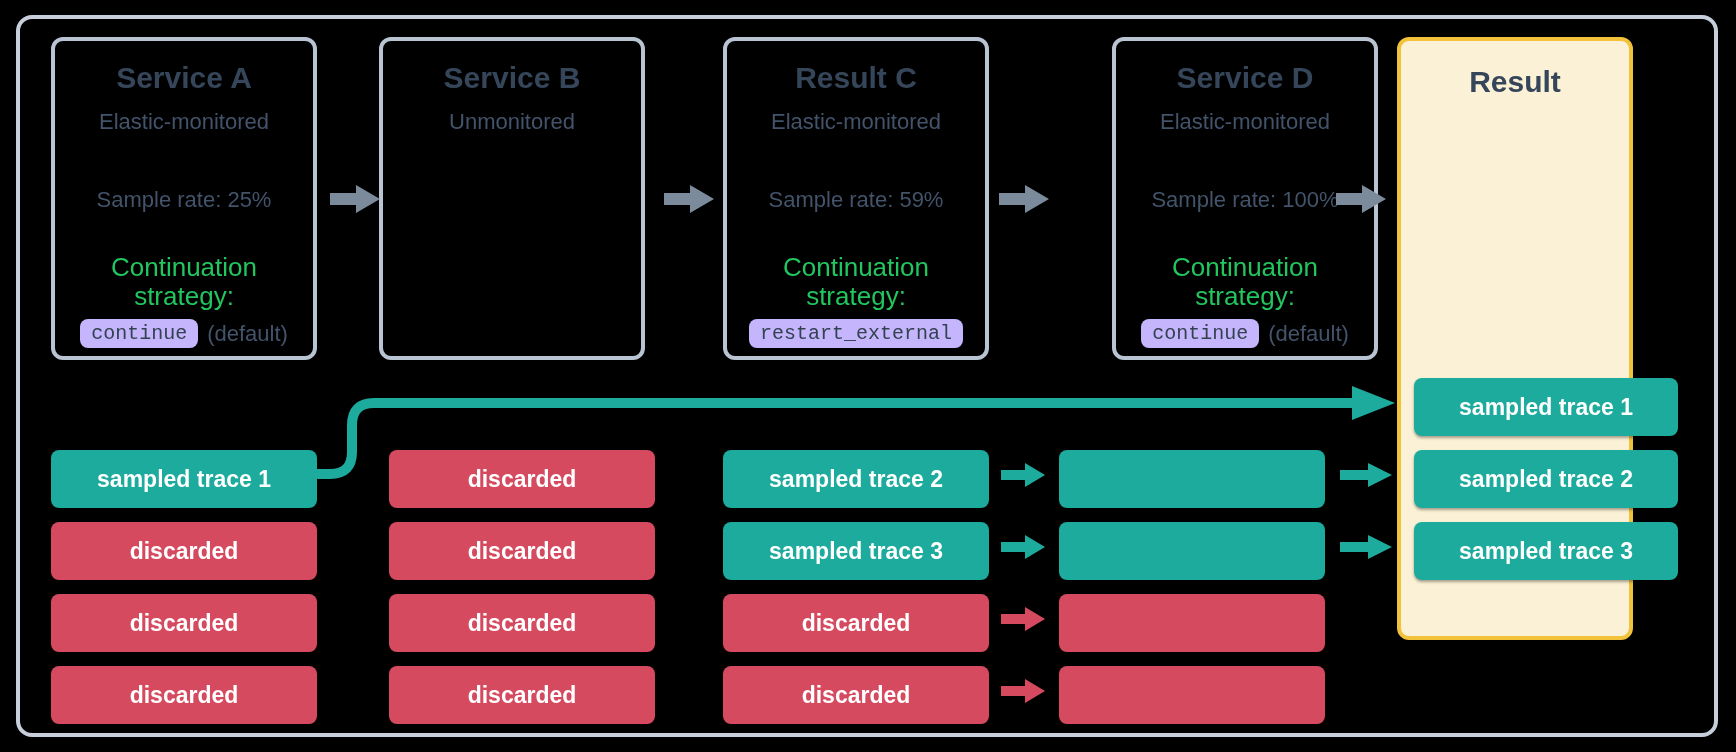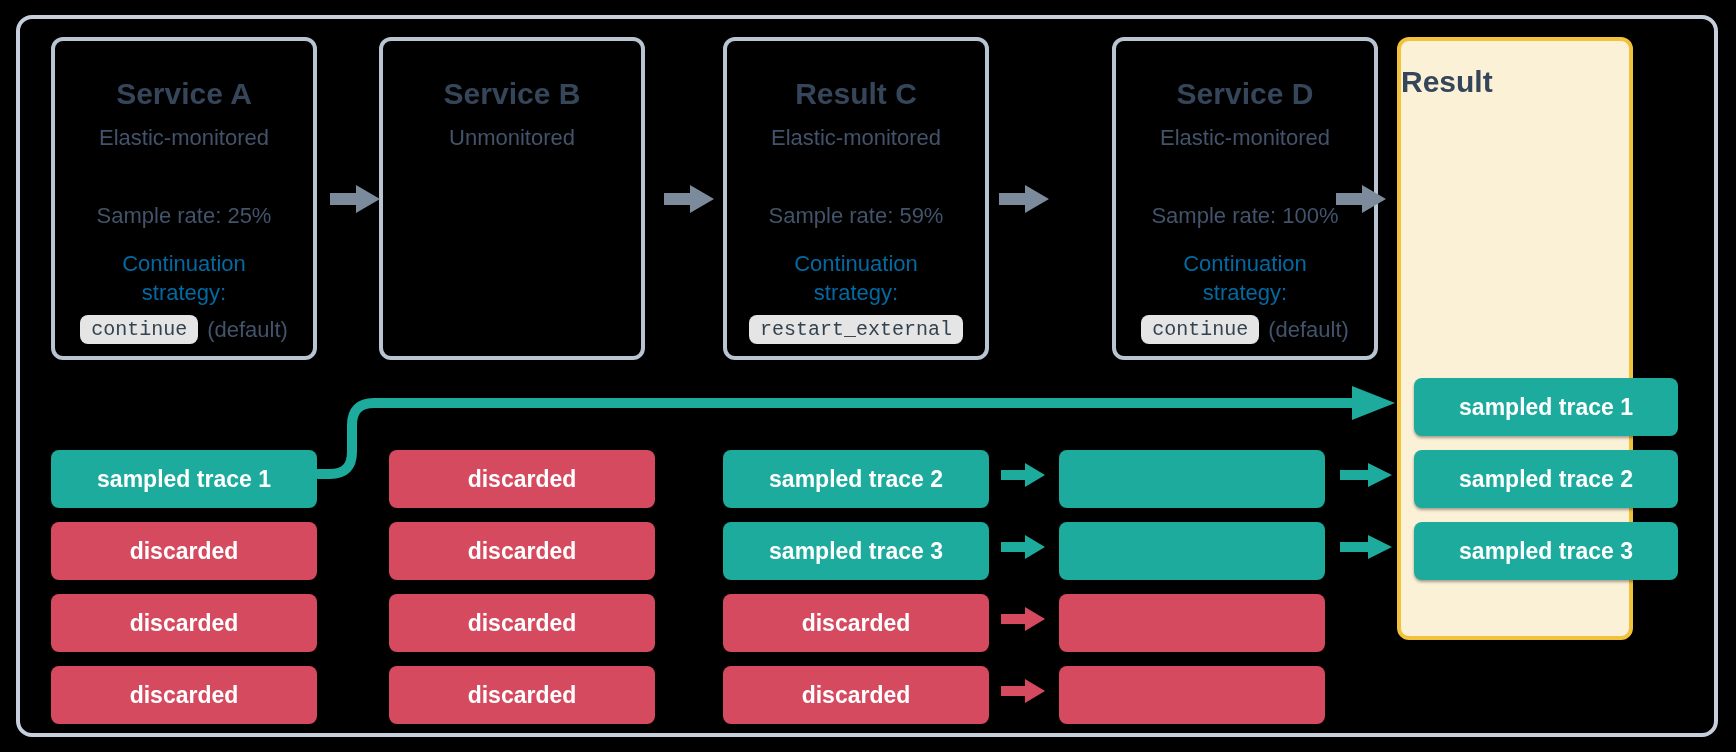--- a/index.html
+++ b/index.html
@@ -8,37 +8,37 @@
     font-family:"Liberation Sans",sans-serif;overflow:hidden;
   }
   .outer-frame{
     position:absolute;left:16px;top:15px;width:1702px;height:722px;
     border:4px solid #c6cfdb;border-radius:16px;box-sizing:border-box;
   }
   .service-box{
     position:absolute;top:37px;width:266px;height:323px;box-sizing:border-box;
     border:4px solid #b9c4d2;border-radius:12px;
     display:flex;flex-direction:column;align-items:center;text-align:center;
-    color:#3a4a5c;padding:34px 10px;
+    color:#3a4a5c;padding:18px 10px;
   }
   .svc-a{left:51px}.svc-b{left:379px}.svc-c{left:723px}.svc-d{left:1112px}
   .svc-title{font-size:30px;font-weight:bold;color:#36465a;line-height:38px;}
   .svc-sub{font-size:22px;margin-top:12px;color:#42536a;}
   .svc-rate{font-size:22px;margin-top:52px;color:#42536a;}
-  .svc-cont{font-size:22px;margin-top:20px;line-height:29px;width:170px;color:#0369a1;}
+  .svc-cont{font-size:26px;margin-top:40px;line-height:29px;width:170px;color:#22c55e;}
   .chip-row{margin-top:8px;display:flex;align-items:center;gap:9px;font-size:22px;color:#42536a;}
   .code-chip{
-    background:#e5e5e5;border-radius:8px;padding:3px 11px;
+    background:#c4b5fd;border-radius:8px;padding:3px 11px;
     font-family:"Liberation Mono","DejaVu Sans Mono",monospace;
     font-size:20px;color:#33424f;white-space:nowrap;
   }
   .result-panel{
     position:absolute;left:1397px;top:37px;width:236px;height:603px;box-sizing:border-box;
     background:#fbf1d6;border:4px solid #f2c23b;border-radius:12px;
-    padding-top:22px;
+    text-align:center;padding-top:22px;
   }
   .result-title{font-size:30px;font-weight:bold;color:#36465a;line-height:38px;}
   .trace{
     position:absolute;height:58px;border-radius:8px;color:#ffffff;
     font-size:23px;font-weight:bold;display:flex;align-items:center;justify-content:center;
     box-shadow:0 2px 3px rgba(0,0,0,0.35);
   }
   .sampled{background:#1cab9c;}
   .discarded{background:#d64a60;}
   .col-a{left:51px;width:266px}.col-b{left:389px;width:266px}

